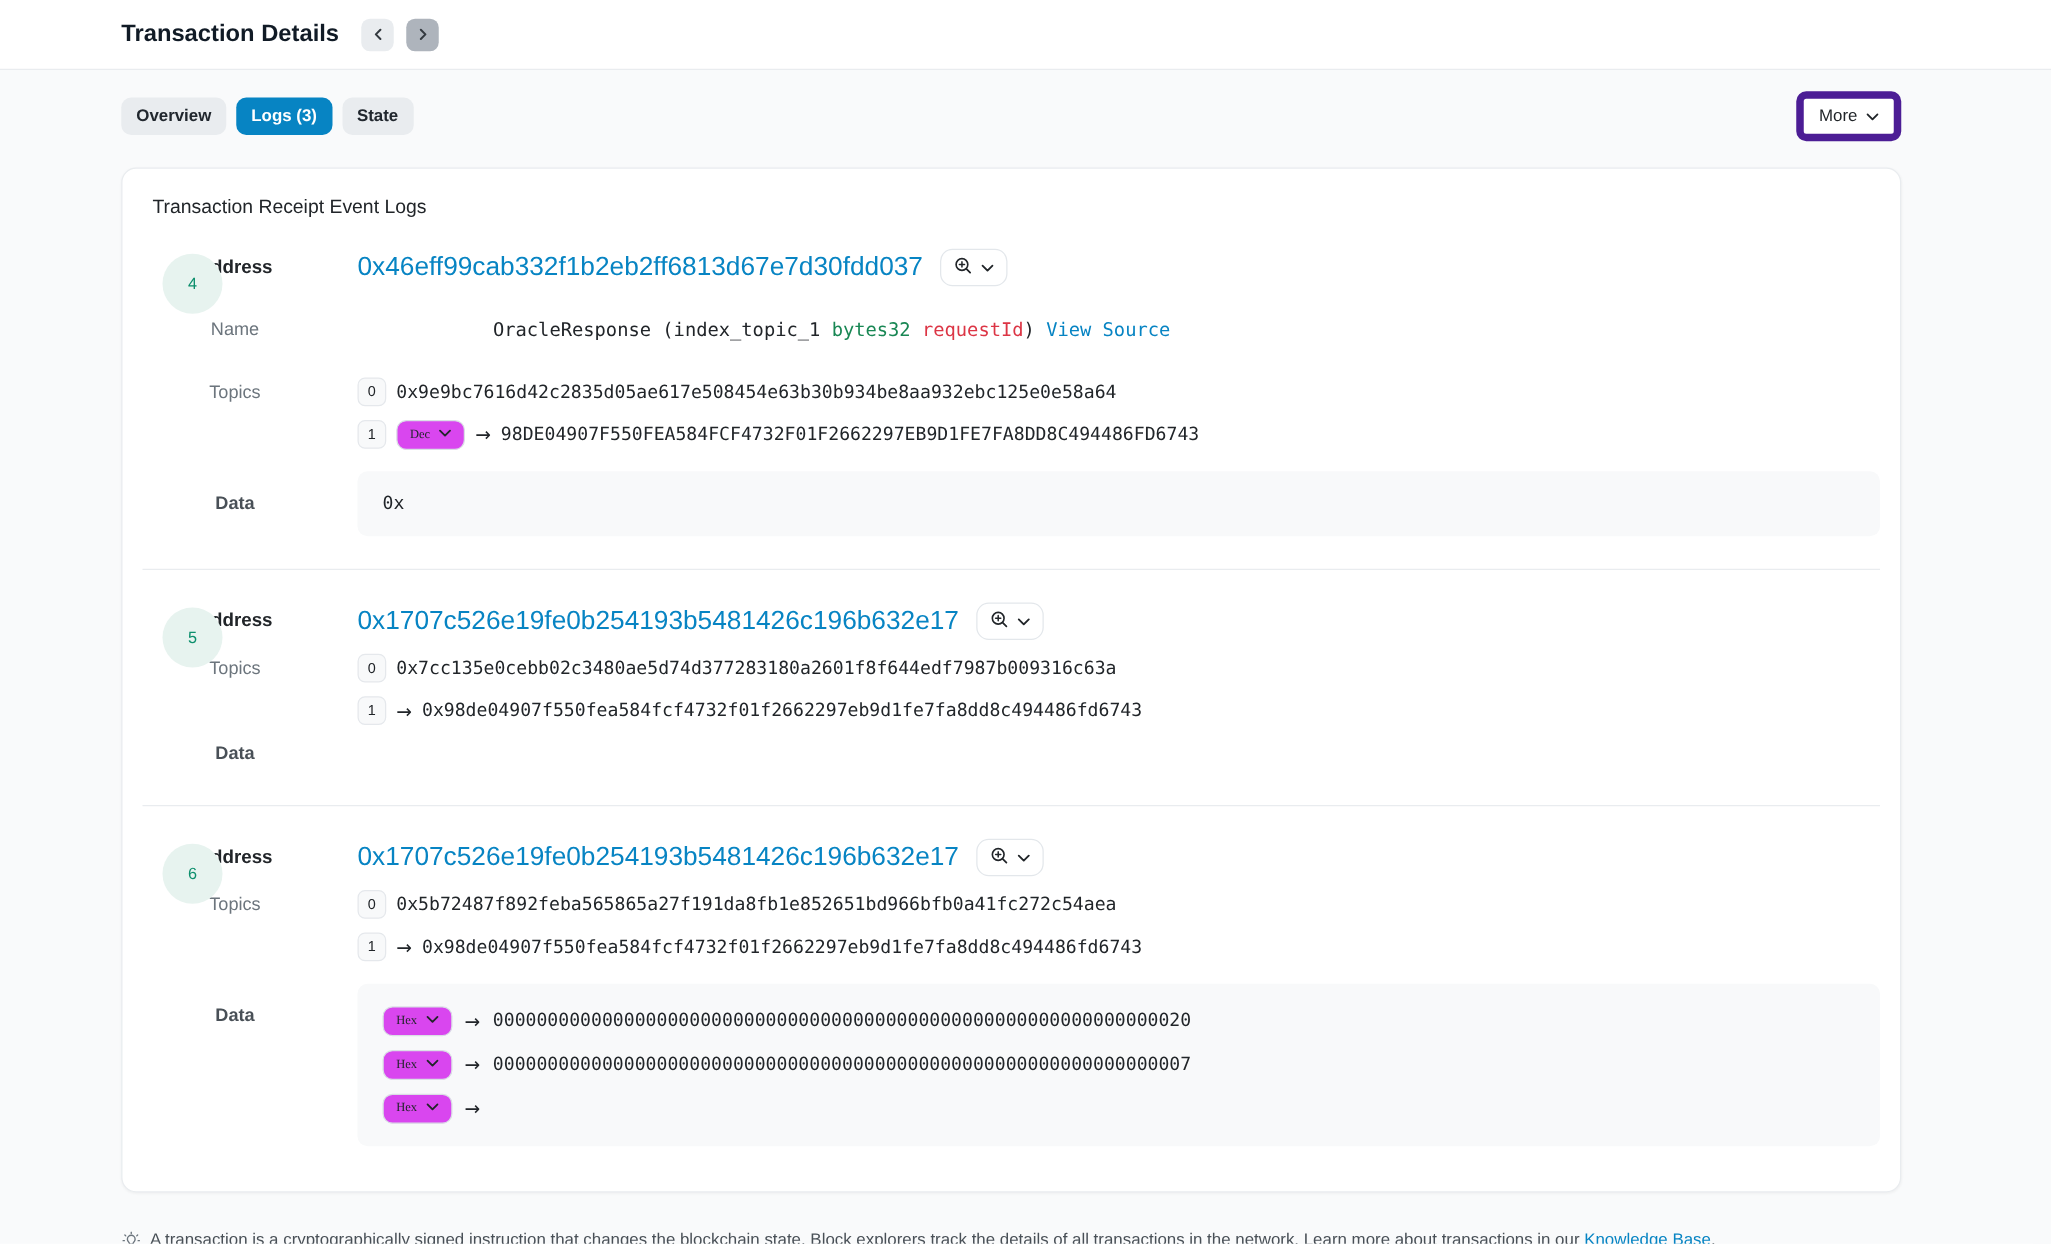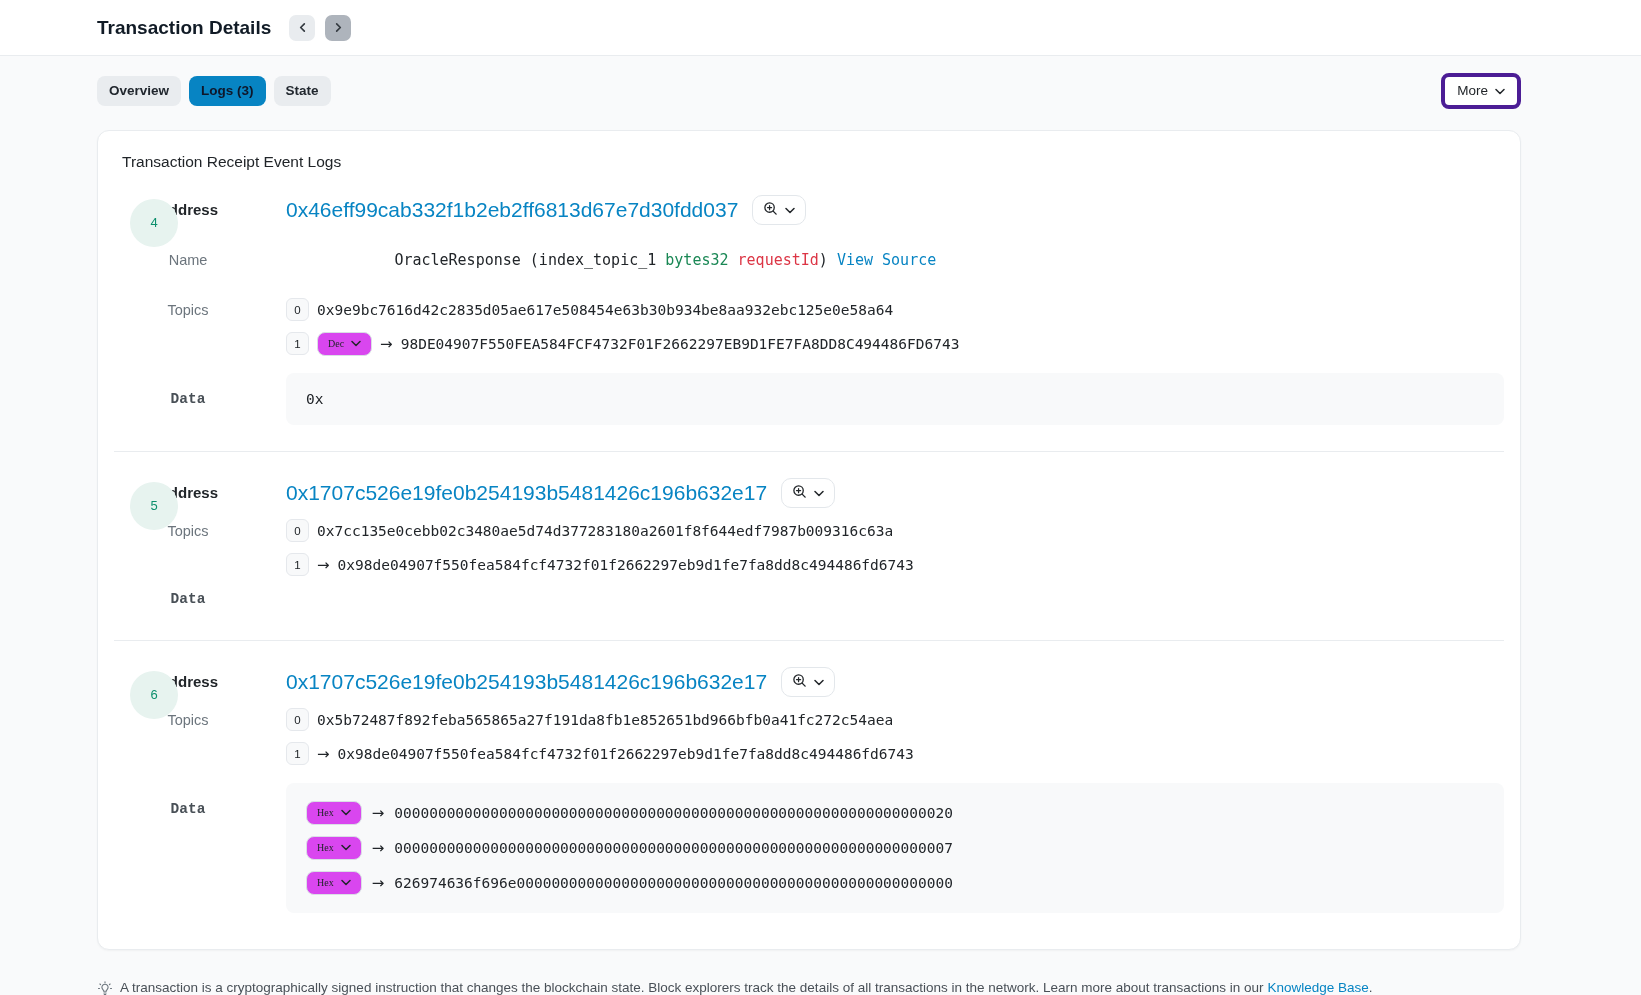--- a/index.html
+++ b/index.html
@@ -40,24 +40,24 @@
     margin-top: 17px; margin-bottom: 13px;
     gap: 8px;
   }
   .tab-pill {
     border: none; border-radius: 8px;
     background: #e9ecef; color: #21272e;
     font-family: "Liberation Sans", sans-serif;
     font-size: 13.5px; font-weight: 700;
     padding: 8px 12px; cursor: pointer; line-height: 1;
   }
-  .tab-pill.active { background: #0784c3; color: #0f172a; }
+  .tab-pill.active { background: #0784c3; color: #ffffff; }
   .more-btn {
     margin-left: auto;
-    background: #ffffff; border: 4px solid #4c1d95; border-radius: 8px;
+    background: #ffffff; border: 6px solid #4c1d95; border-radius: 8px;
     font-family: "Liberation Sans", sans-serif;
     font-size: 13.5px; font-weight: 400; color: #212529;
     padding: 7px 12px; cursor: pointer;
     display: inline-flex; align-items: center; gap: 7px; line-height: 1;
   }
 
   
   .card {
     background: #ffffff;
     border: 1px solid #e9ecef;
@@ -79,21 +79,21 @@
   .row {
     display: grid;
     grid-template-columns: 148px 1fr;
     column-gap: 24px;
     align-items: center;
     min-height: 30px;
     margin-bottom: 8px;
   }
   .cell-label { text-align: center; font-size: 14.5px; color: #6c757d; }
   .cell-label.bold { font-weight: 700; color: #212529; font-size: 15px; }
-  .cell-label.semibold { font-weight: 700; color: #495057; font-size: 14.5px; font-family: Liberation Mono, monospace; }
+  .cell-label.semibold { font-weight: 700; color: #495057; font-size: 14.5px; }
   .cell-content { display: flex; align-items: center; gap: 8px; min-width: 0; }
 
   .mono { font-family: "DejaVu Sans Mono", monospace; font-size: 14.5px; color: #212529; white-space: nowrap; }
   .address-link {
     font-size: 21px; color: #0784c3; text-decoration: none; font-weight: 400;
   }
   .zoom-btn {
     background: #ffffff; border: 1px solid #e3e7eb; border-radius: 10px;
     padding: 5px 10px; cursor: pointer; margin-left: 6px;
     display: inline-flex; align-items: center; gap: 7px;
@@ -374,21 +374,20 @@
             <div class="data-line">
               <button class="select-btn">
                 <span>Hex</span>
                 <span>
                   <svg width="10" height="7" viewBox="0 0 10 7" fill="none">
                       <path d="M1 1.5 L5 5.5 L9 1.5" stroke="#212529" stroke-width="1.5" stroke-linecap="round" stroke-linejoin="round"></path>
                     </svg>
                 </span>
               </button>
               <span class="arrow">→</span>
-              <span class="mono">626974636f696e00000000000000000000000000000000000000000000000000</span>
             </div>
           </div>
         </div>
       </div>
     </div>
   </div>
 
   <div class="footnote">
     <span>
       <svg width="16" height="16" viewBox="0 0 16 16" fill="none">

